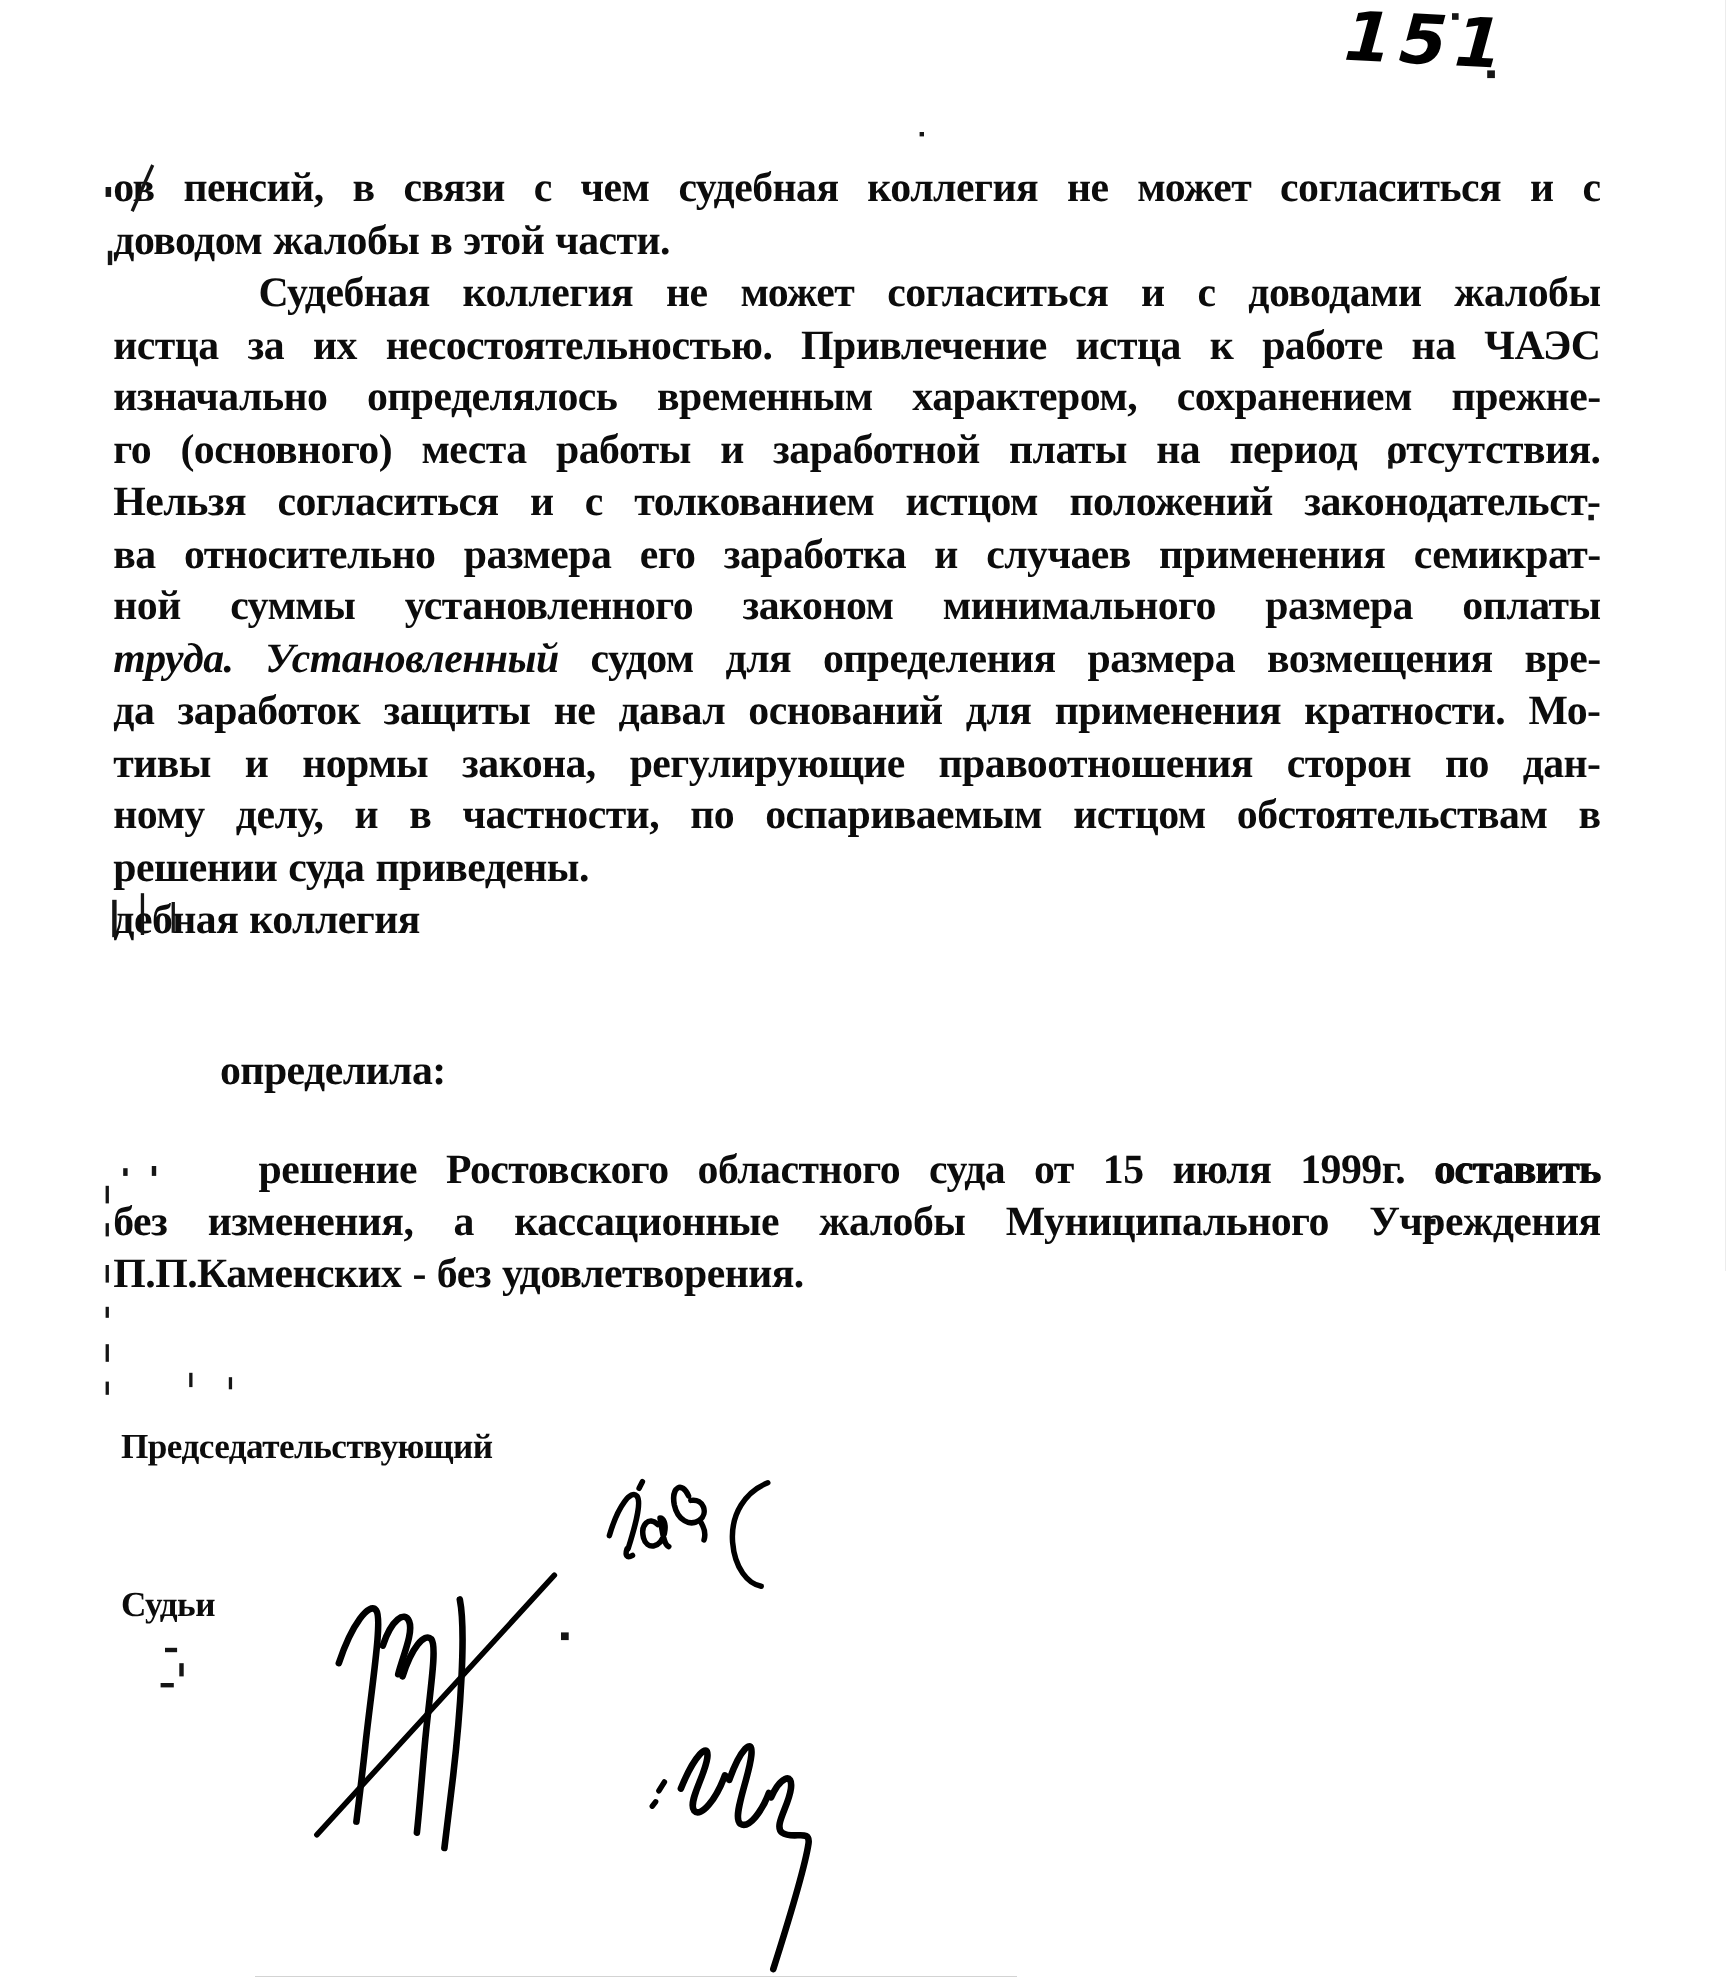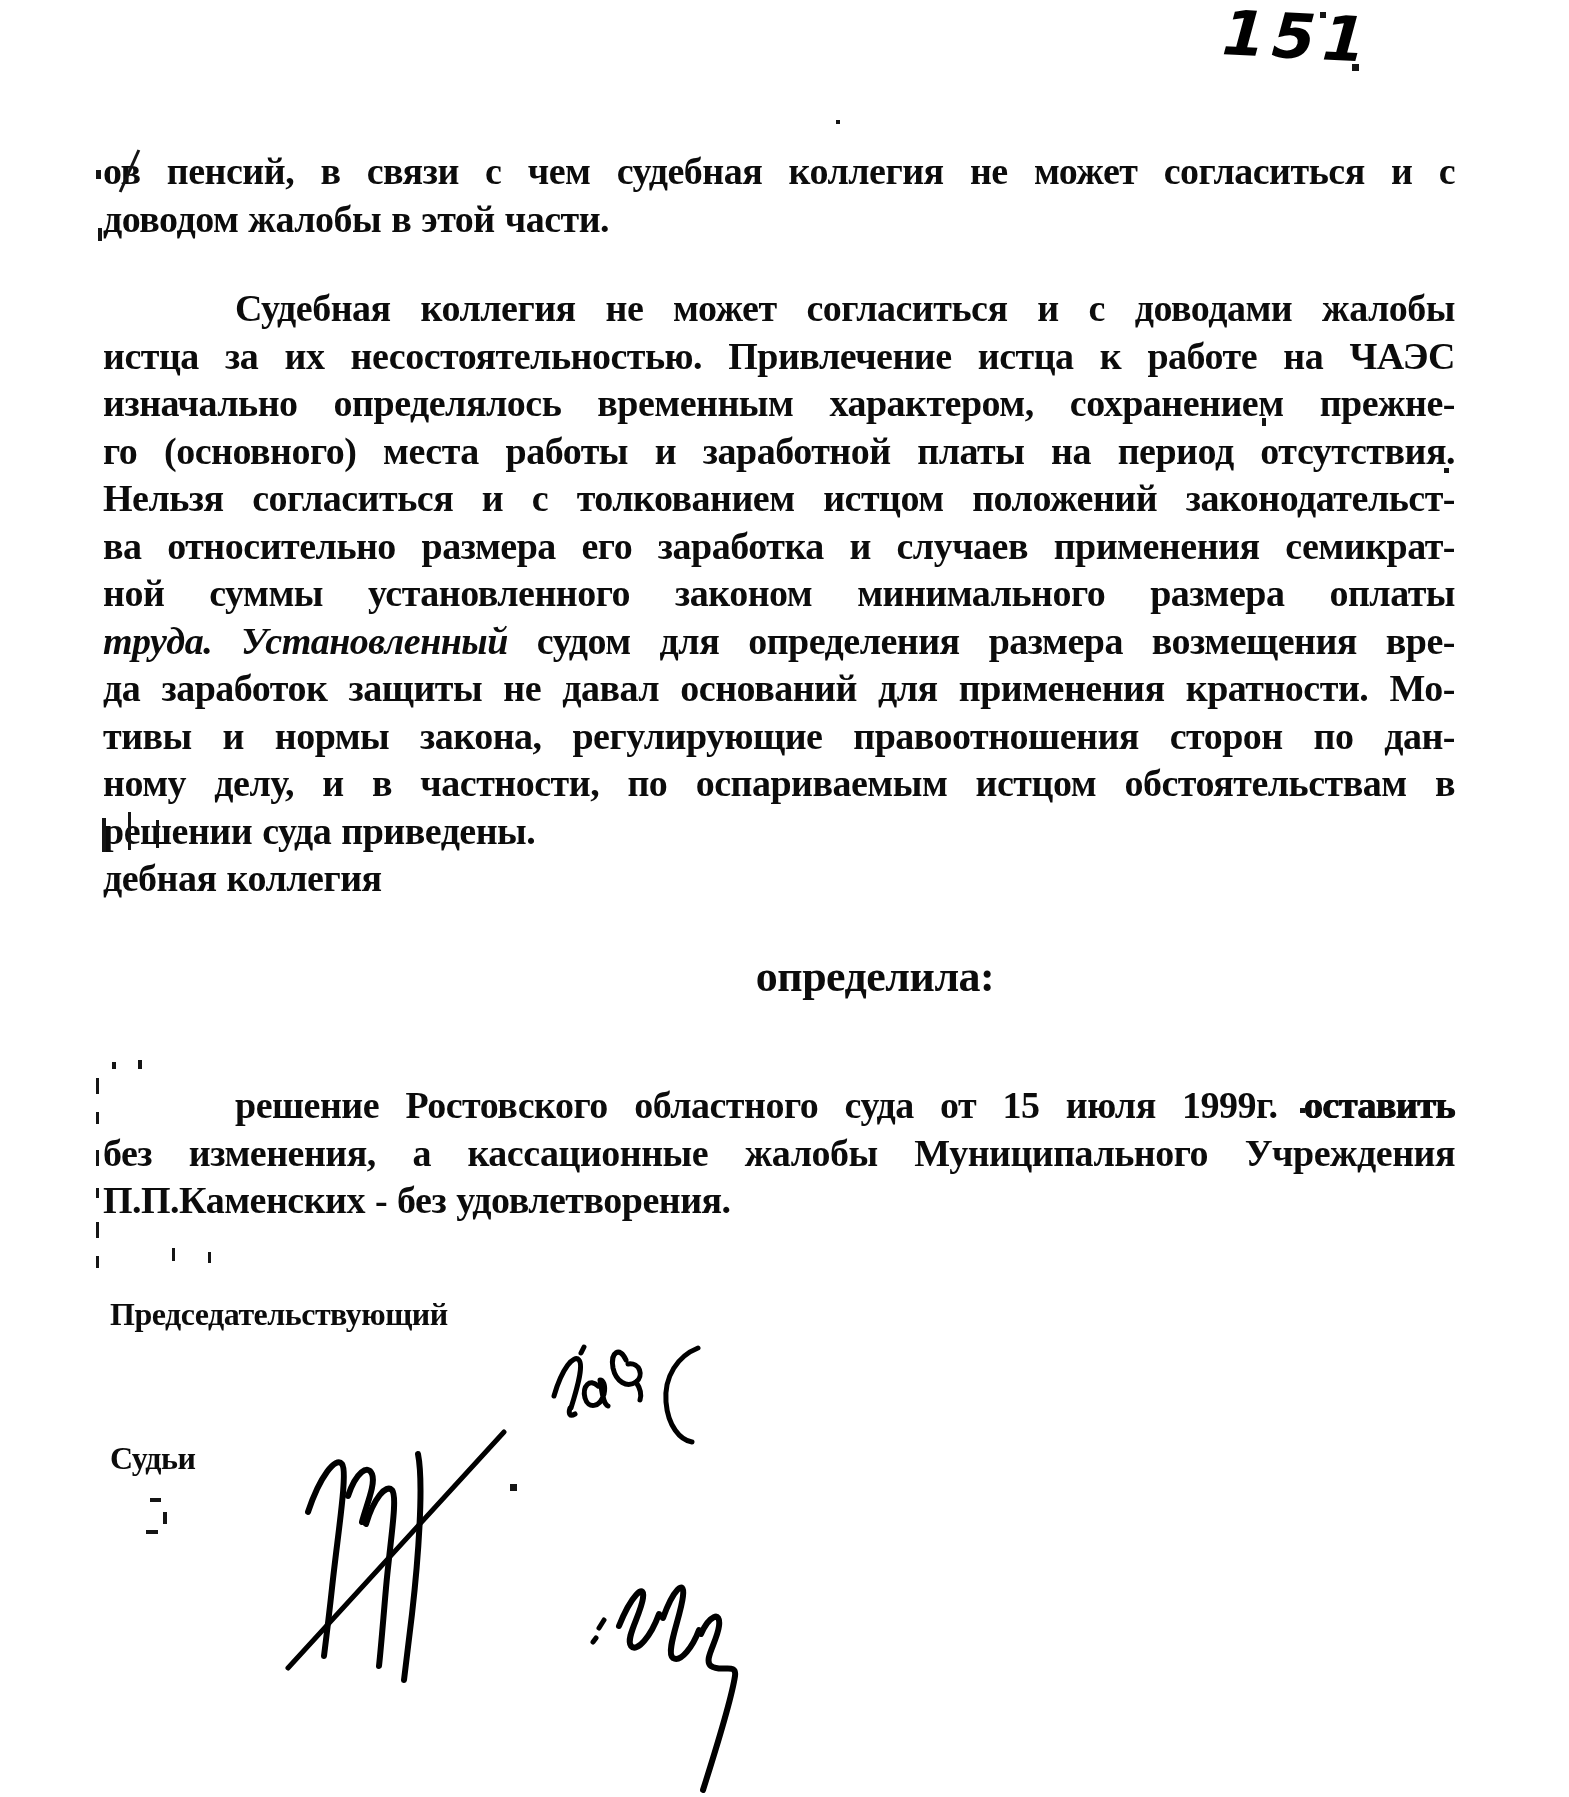--- a/index.html
+++ b/index.html
@@ -23,31 +23,30 @@
     font-weight: 700;
     line-height: 47.5px;
     letter-spacing: -0.5px;
     word-spacing: 1px;
   }
   #block-main  { top: 148px; }
   #block-order { top: 1040px; }
 
   .line { text-align: justify; text-align-last: justify; }
   .line.end { text-align-last: left; }
-  .line.ind { text-indent: 132px; margin-top: 42px; }
+  .line.ind { text-indent: 132px; }
   .it { font-style: italic; }
   .hv { text-shadow: 0.7px 0 0 currentColor, -0.4px 0 0 currentColor; } 
 
   .ruling {
     position: absolute;
     left: 200px;
     top: 951px;
     width: 1350px;
-    text-align: center;
-    font-size: 44px;
+    font-size: 38px;
     font-weight: 700;
     letter-spacing: -0.5px;
   }
 
   .sig-label {
     position: absolute;
     font-size: 32px;
     font-weight: 700;
     letter-spacing: -0.5px;
   }

